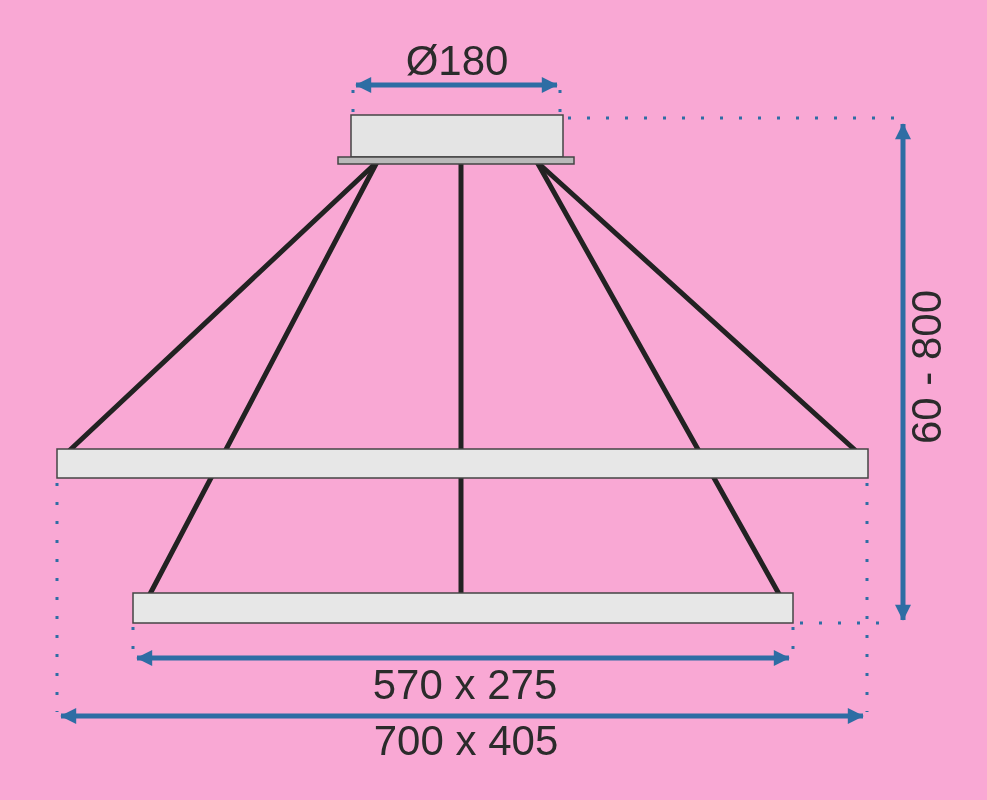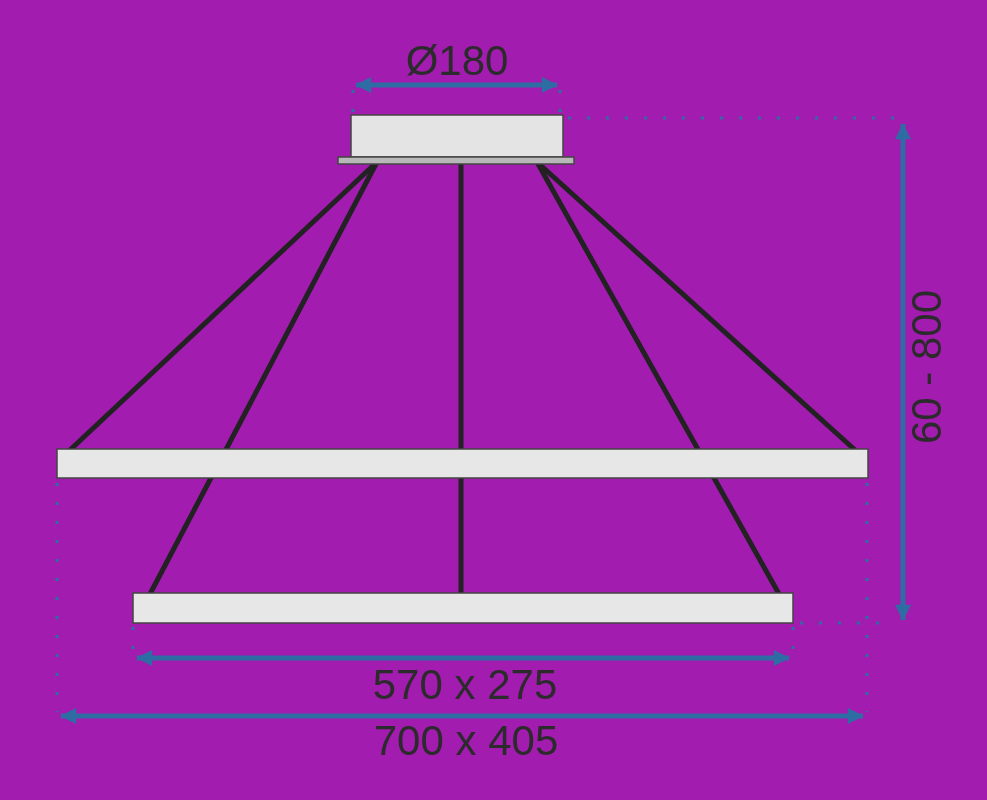--- a/index.html
+++ b/index.html
@@ -1,19 +1,19 @@
 <!DOCTYPE html>
 <html><head>
 <meta charset="utf-8">
 <style>
   html,body{margin:0;padding:0;background:#ffffff;}
   .frame{
     position:relative;
     width:987px;height:800px;
-    background:#a21caf;
+    background:#f9a8d4;
     overflow:hidden;
     font-family:"Liberation Sans",sans-serif;
   }
   svg{display:block;}
   .fixture{stroke:#444444;stroke-width:1.5;}
   .wire{stroke:#222222;stroke-width:5;stroke-linecap:round;fill:none;}
   .dim-line{stroke:#2e6da4;stroke-width:5;fill:none;}
   .dot-line{stroke:#2e6da4;stroke-width:3;stroke-dasharray:3 16;stroke-linecap:butt;fill:none;}
   .dim-text{
     font-family:"Liberation Sans",sans-serif;

